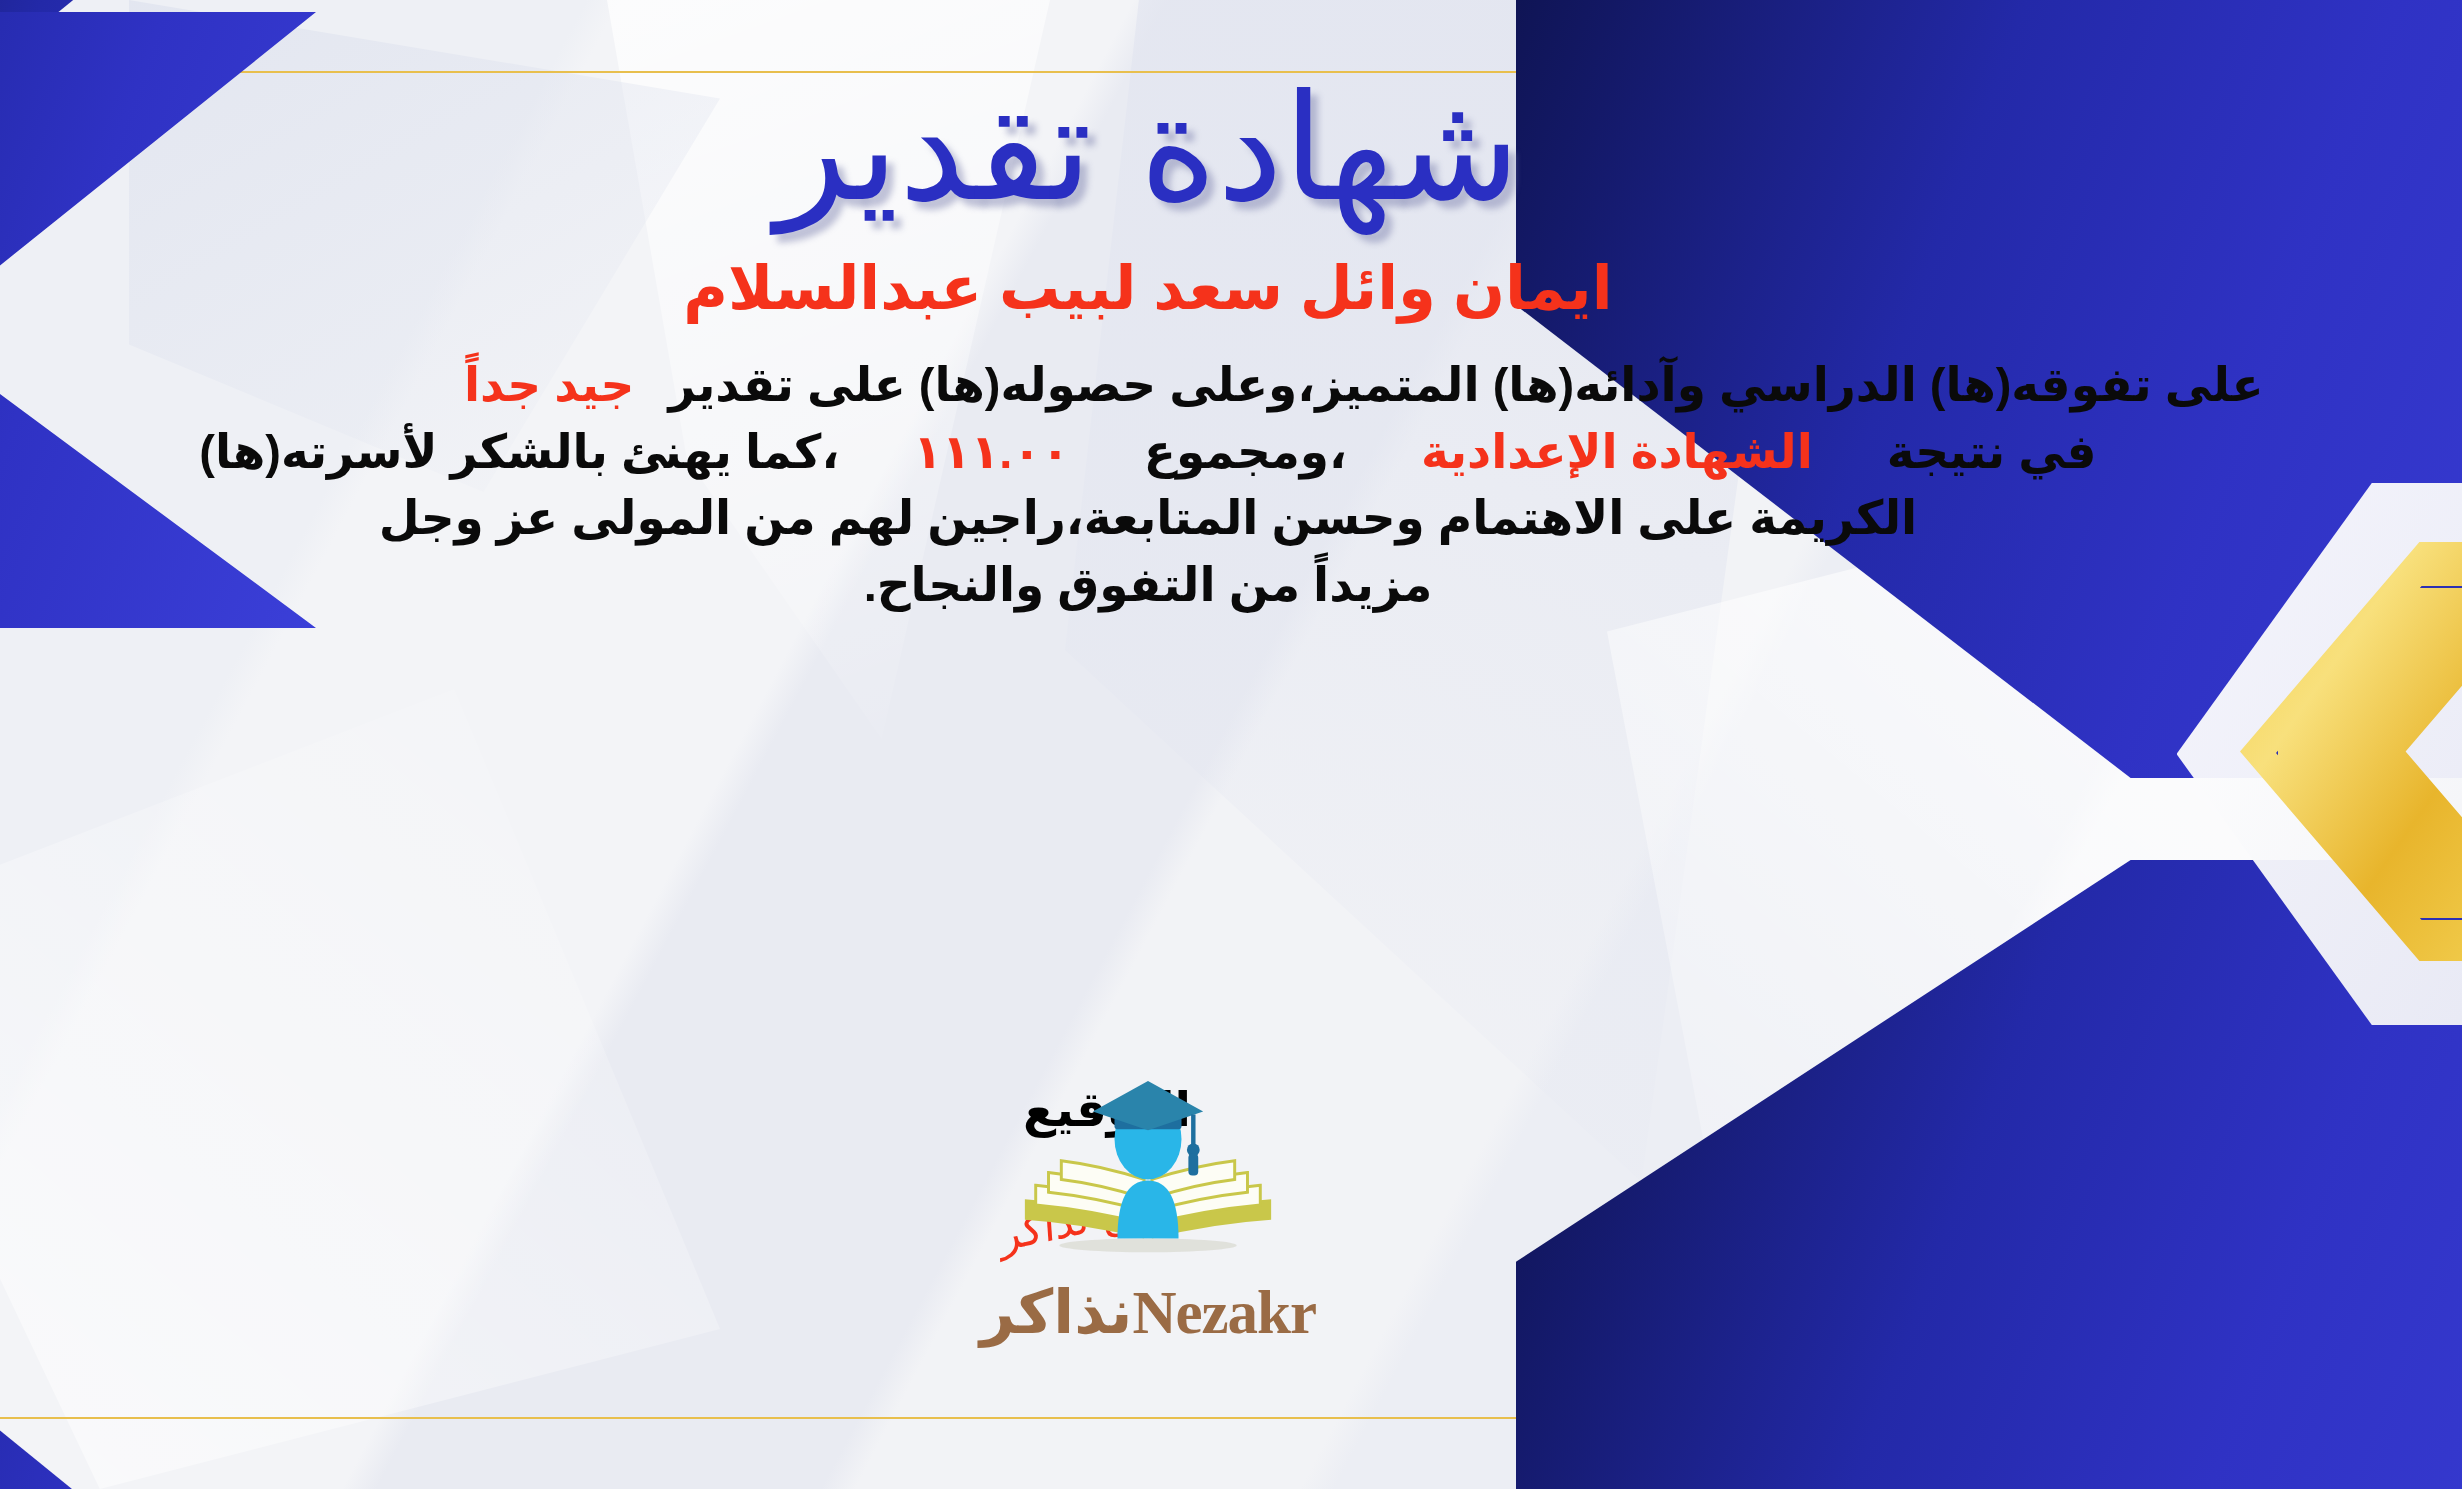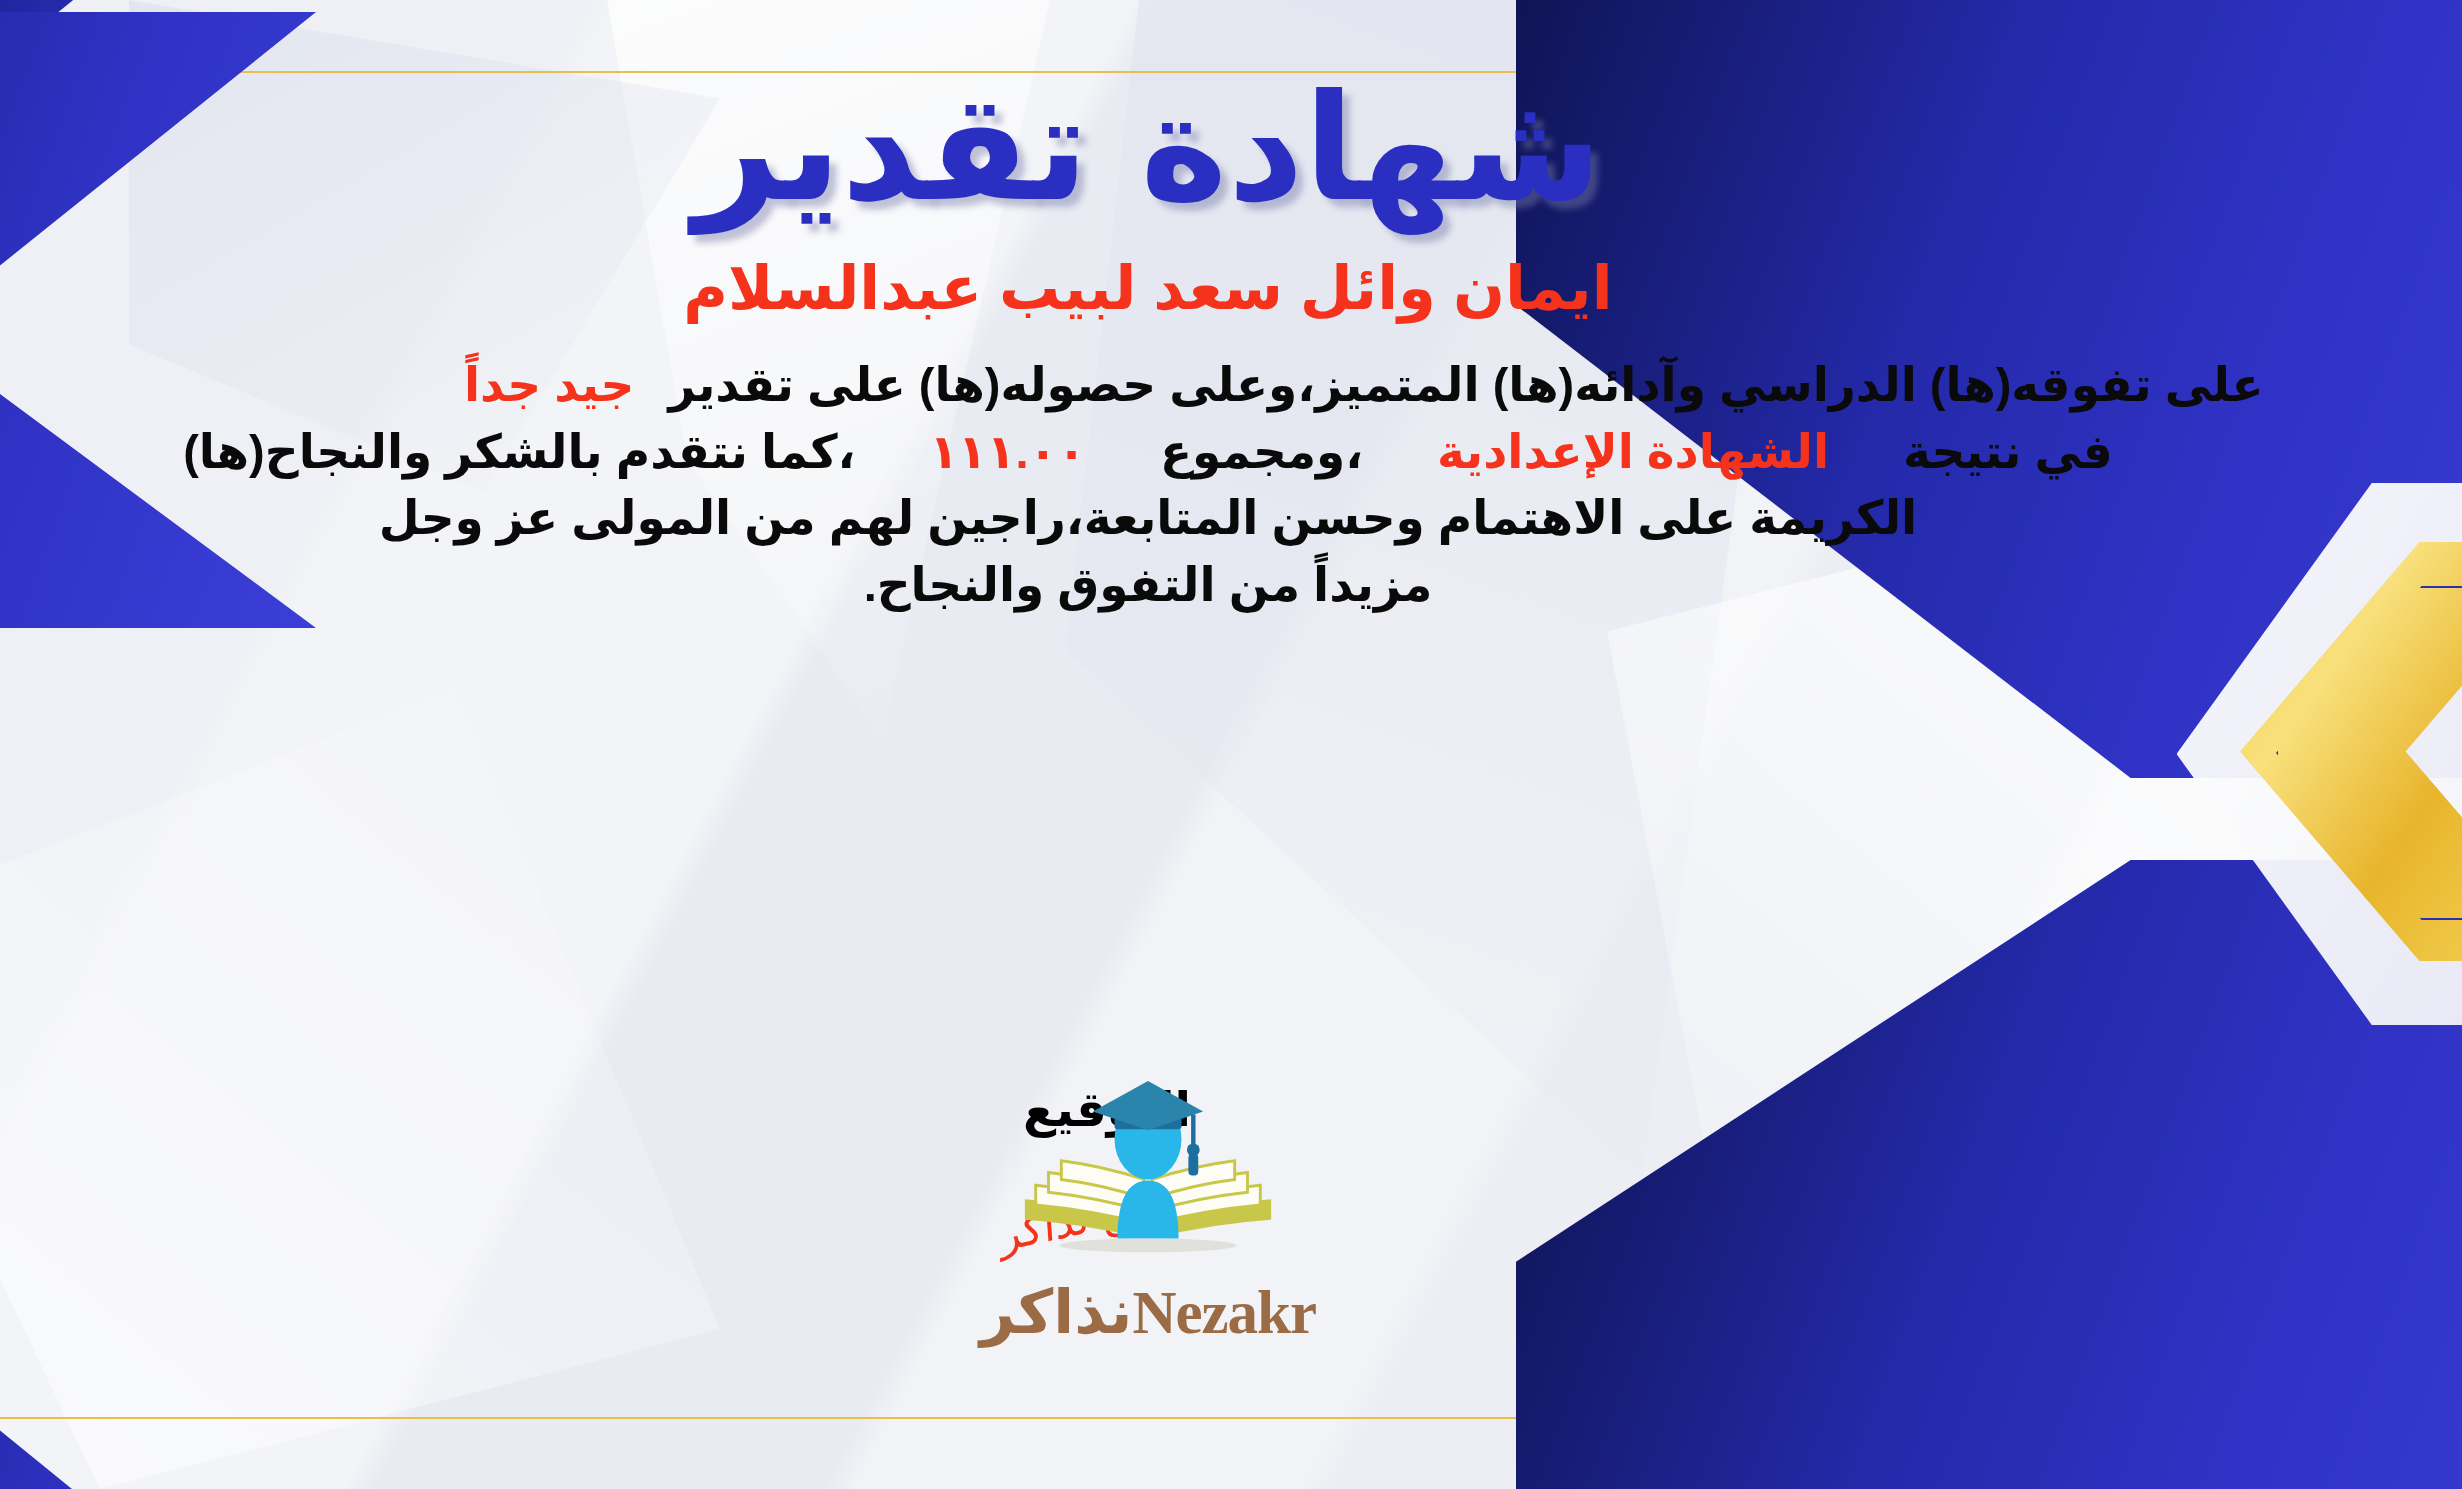--- a/index.html
+++ b/index.html
@@ -96,21 +96,21 @@
   .content{
     position:absolute;inset:0;
     display:flex;flex-direction:column;align-items:center;
     z-index:40;
   }
 
   .title{
     margin-top:74px;
     font-family:"DejaVu Sans","Liberation Sans",sans-serif;
     font-size:148px;
-    font-weight:700;
+    font-weight:400;
     color:#2a2fc2;
     letter-spacing:-4.9px;
     text-shadow:7.9px 7.9px 5.9px rgba(120,125,170,.45);
     line-height:1;
     direction:rtl;
     white-space:nowrap;
   }
 
   .intro{
     margin-top:69px;
@@ -222,21 +222,21 @@
 
     <div class="title">شهادة تقدير</div>
 
 
     <div class="student-name">ايمان وائل سعد لبيب عبدالسلام</div>
 
     <div class="body-block">
 
       <span class="body-line l1"><span>على تفوقه(ها) الدراسي وآدائه(ها) المتميز،وعلى حصوله(ها) على تقدير</span><span class="gap-sm"></span><span class="red">جيد جداً</span></span>
 
-      <span class="body-line"><span>في نتيجة</span><span class="gap-md"></span><span class="red">الشهادة الإعدادية</span><span class="gap-md"></span><span>،ومجموع</span><span class="gap-md"></span><span class="red">١١١.٠٠</span><span class="gap-md"></span><span>،كما نتقدم بالشكر والنجاح(ها)</span></span>
+      <span class="body-line"><span>في نتيجة</span><span class="gap-md"></span><span class="red">الشهادة الإعدادية</span><span class="gap-md"></span><span>،ومجموع</span><span class="gap-md"></span><span class="red">١١١.٠٠</span><span class="gap-md"></span><span>،كما يهنئ بالشكر لأسرته(ها)</span></span>
 
       <span class="body-line">الكريمة على الاهتمام وحسن المتابعة،راجين لهم من المولى عز وجل</span>
       <span class="body-line">مزيداً من التفوق والنجاح.</span>
     </div>
   </div>
 
   <div class="footer">
 
     <div class="signature-area">
       <div class="signature-label">التوقيع</div>

